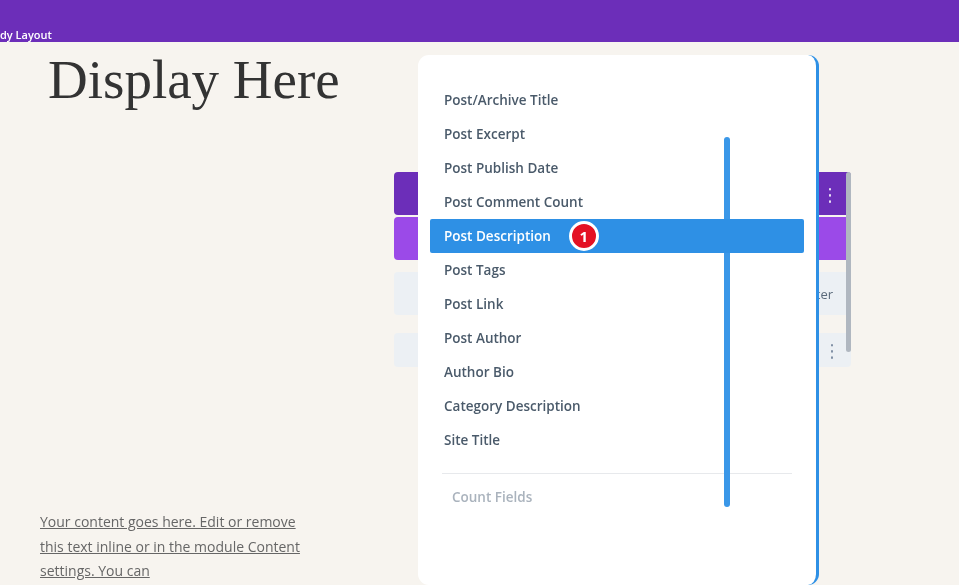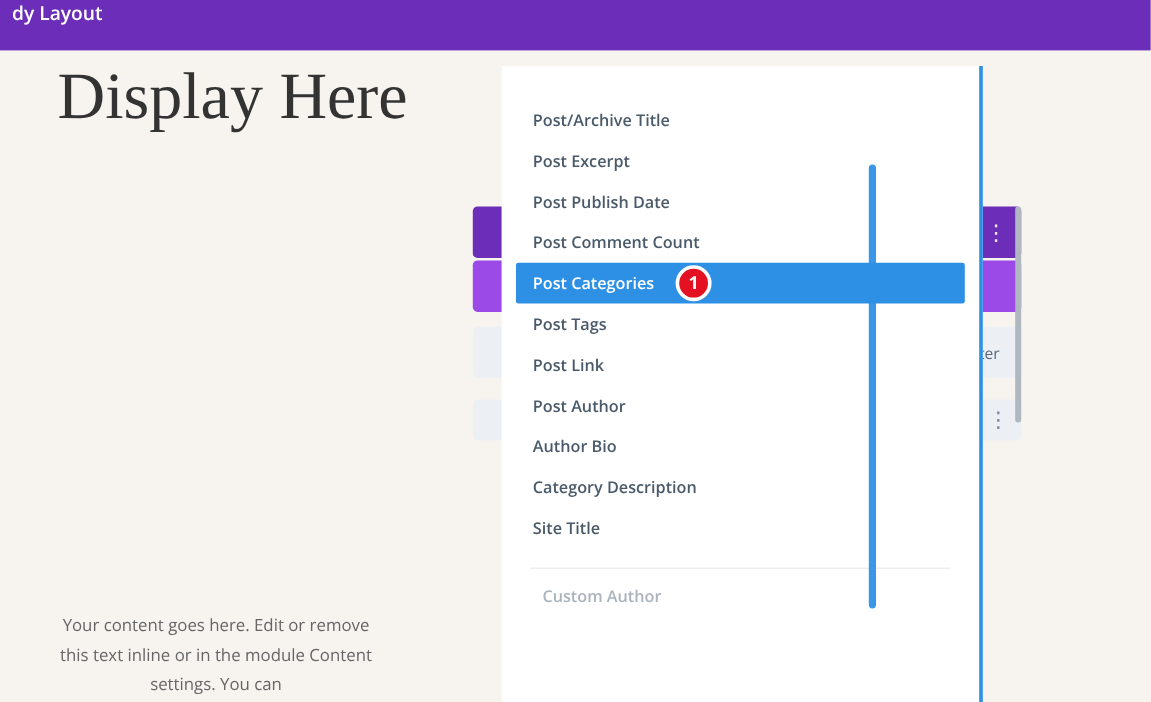--- a/index.html
+++ b/index.html
@@ -2,40 +2,41 @@
 <html><head>
 <meta charset="utf-8">
 <style>
   * { margin: 0; padding: 0; box-sizing: border-box; }
   html, body { width: 959px; height: 585px; overflow: hidden; font-family: "Open Sans", "Segoe UI", Arial, sans-serif; }
   body { background: #f7f4ef; position: relative; }
 
   .topbar {
     background: #6c2eb9;
     height: 42px;
-    display: flex; align-items: flex-start;
-    color: #fff; font-size: 16px; font-weight: 600;
-    padding-left: 10px;
+    display: flex; align-items: flex-end;
+    color: #fff; font-size: 11px; font-weight: 600;
+    padding-left: 0;
   }
 
   .heading {
     font-family: Georgia, 'Times New Roman', serif;
     font-size: 55px;
     color: #333;
     margin-left: 48px; margin-top: 6px;
     font-weight: 400;
   }
 
   .content-text {
     position: absolute;
     left: 40px; top: 510px;
     width: 280px;
-    text-align: center;
+    text-align: left;
     color: #666; font-size: 14px;
     line-height: 1.75;
+    text-decoration: underline;
   }
 
   .builder-stack {
     position: absolute;
     left: 394px; top: 172px;
     width: 457px;
   }
   .builder-bar {
     display:flex; align-items:center; justify-content:flex-end;
     height: 43px; width:100%;
@@ -50,20 +51,21 @@
   .vdots.dark { color:#7a8aa0; }
 
   .dropdown-panel {
     position: absolute;
     left: 418px; top: 55px;
     width: 401px;
     height: 530px;
     background: #fff;
     box-shadow: 0 0 0 rgba(0,0,0,0);
     border-right: 3px solid #2e90e5;
+    border-radius: 11px;
   }
   .dropdown-inner {
     padding-top: 28px;
   }
   .dd-item {
     color: #4a5a6a;
     font-size: 13.5px;
     font-weight: 600;
     padding: 10px 26px;
     cursor: pointer;
@@ -147,21 +149,21 @@
       <div class="dd-item">
         <span>Post Excerpt</span>
       </div>
       <div class="dd-item">
         <span>Post Publish Date</span>
       </div>
       <div class="dd-item">
         <span>Post Comment Count</span>
       </div>
       <div class="dd-item selected">
-        <span>Post Categories</span>
+        <span>Post Description</span>
         <span class="callout">1</span>
       </div>
       <div class="dd-item">
         <span>Post Tags</span>
       </div>
       <div class="dd-item">
         <span>Post Link</span>
       </div>
       <div class="dd-item">
         <span>Post Author</span>
@@ -169,15 +171,15 @@
       <div class="dd-item">
         <span>Author Bio</span>
       </div>
       <div class="dd-item">
         <span>Category Description</span>
       </div>
       <div class="dd-item">
         <span>Site Title</span>
       </div>
       <div class="dd-divider"></div>
-      <div class="dd-section-label">Custom Author</div>
+      <div class="dd-section-label">Count Fields</div>
     </div>
 </div>
 
 </body></html>

